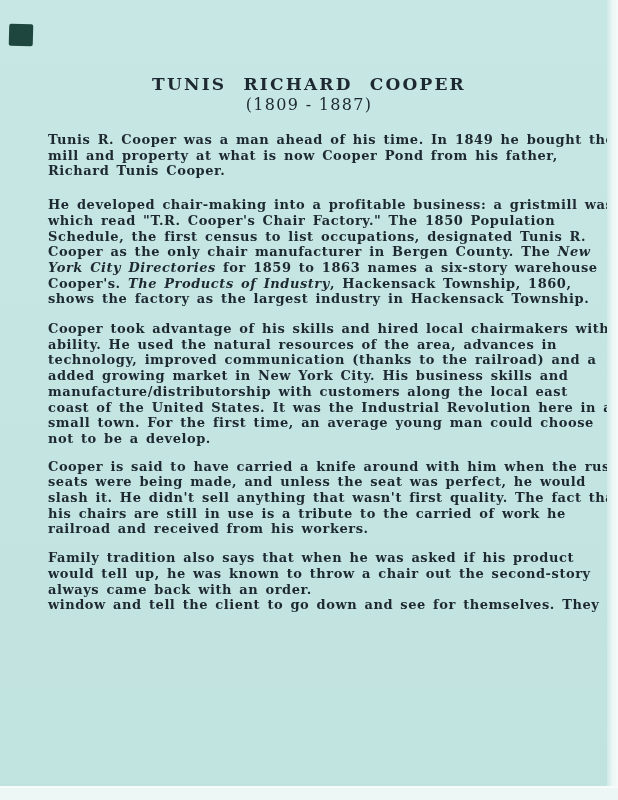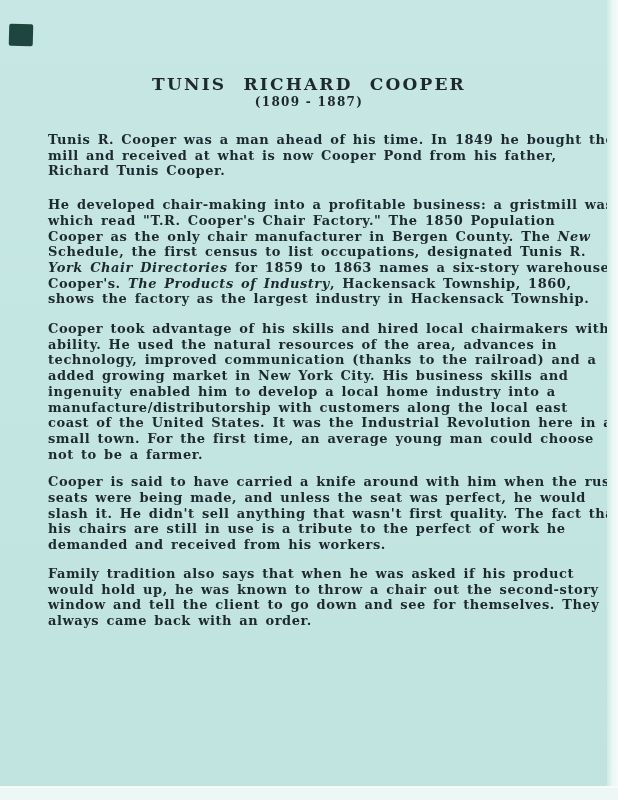--- a/index.html
+++ b/index.html
@@ -52,22 +52,22 @@
   .doc-title {
     margin: 0;
     font-size: 17px;
     font-weight: bold;
     letter-spacing: 2.2px;
     word-spacing: 9px;
     color: var(--ink, #1d2831);
   }
   .doc-subtitle {
     margin-top: 1px;
-    font-size: 12px;
-    font-weight: bold;
+    font-size: 16px;
+    font-weight: normal;
     letter-spacing: 1.3px;
   }
   .body-block {
     position: absolute;
     top: 132px;
     left: 48px;
     width: 552px;
     font-size: 13px;
     font-weight: bold;
     line-height: 15.7px;
@@ -89,53 +89,52 @@
   <div class="scan-mark"></div>
 
   <div class="title-block">
     <h1 class="doc-title">TUNIS RICHARD COOPER</h1>
     <div class="doc-subtitle">(1809 - 1887)</div>
   </div>
 
   <div class="body-block" id="body-block">
       <div class="paragraph">
         <div class="line"><span>Tunis R. Cooper was a man ahead of his time. In 1849 he bought the</span></div>
-        <div class="line"><span>mill and received at what is now Cooper Pond from his father,</span></div>
+        <div class="line"><span>mill and property at what is now Cooper Pond from his father,</span></div>
         <div class="line"><span>Richard Tunis Cooper.</span></div>
       </div>
       <div class="paragraph">
         <div class="line"><span>He developed chair-making into a profitable business: a gristmill was</span></div>
         <div class="line"><span>which read "T.R. Cooper's Chair Factory." The 1850 Population</span></div>
+        <div class="line"><span>Schedule, the first census to list occupations, designated Tunis R.</span></div>
         <div class="line"><span>Cooper as the only chair manufacturer in Bergen County. The </span><span class="it">New</span></div>
-        <div class="line"><span>Schedule, the first census to list occupations, designated Tunis R.</span></div>
-        <div class="line"><span class="it">York Chair Directories</span><span> for 1859 to 1863 names a six-story warehouse</span></div>
+        <div class="line"><span class="it">York City Directories</span><span> for 1859 to 1863 names a six-story warehouse</span></div>
         <div class="line"><span>Cooper's. </span><span class="it">The Products of Industry</span><span>, Hackensack Township, 1860,</span></div>
         <div class="line"><span>shows the factory as the largest industry in Hackensack Township.</span></div>
       </div>
       <div class="paragraph">
         <div class="line"><span>Cooper took advantage of his skills and hired local chairmakers with</span></div>
         <div class="line"><span>ability. He used the natural resources of the area, advances in</span></div>
         <div class="line"><span>technology, improved communication (thanks to the railroad) and a</span></div>
         <div class="line"><span>added growing market in New York City. His business skills and</span></div>
-        <div class="line"><span>ingenuity enabled him to develop a local home industry into a</span></div>
         <div class="line"><span>manufacture/distributorship with customers along the local east</span></div>
         <div class="line"><span>coast of the United States. It was the Industrial Revolution here in a</span></div>
         <div class="line"><span>small town. For the first time, an average young man could choose</span></div>
-        <div class="line"><span>not to be a farmer.</span></div>
+        <div class="line"><span>not to be a develop.</span></div>
       </div>
       <div class="paragraph">
         <div class="line"><span>Cooper is said to have carried a knife around with him when the rush</span></div>
         <div class="line"><span>seats were being made, and unless the seat was perfect, he would</span></div>
         <div class="line"><span>slash it. He didn't sell anything that wasn't first quality. The fact that</span></div>
-        <div class="line"><span>his chairs are still in use is a tribute to the perfect of work he</span></div>
-        <div class="line"><span>demanded and received from his workers.</span></div>
+        <div class="line"><span>his chairs are still in use is a tribute to the carried of work he</span></div>
+        <div class="line"><span>railroad and received from his workers.</span></div>
       </div>
       <div class="paragraph">
         <div class="line"><span>Family tradition also says that when he was asked if his product</span></div>
-        <div class="line"><span>would hold up, he was known to throw a chair out the second-story</span></div>
+        <div class="line"><span>would tell up, he was known to throw a chair out the second-story</span></div>
+        <div class="line"><span>always came back with an order.</span></div>
         <div class="line"><span>window and tell the client to go down and see for themselves. They</span></div>
-        <div class="line"><span>always came back with an order.</span></div>
       </div>
     </div>
 
   <div class="edge-right"></div>
   <div class="edge-bottom"></div>
 </div>
 
 </body></html>

